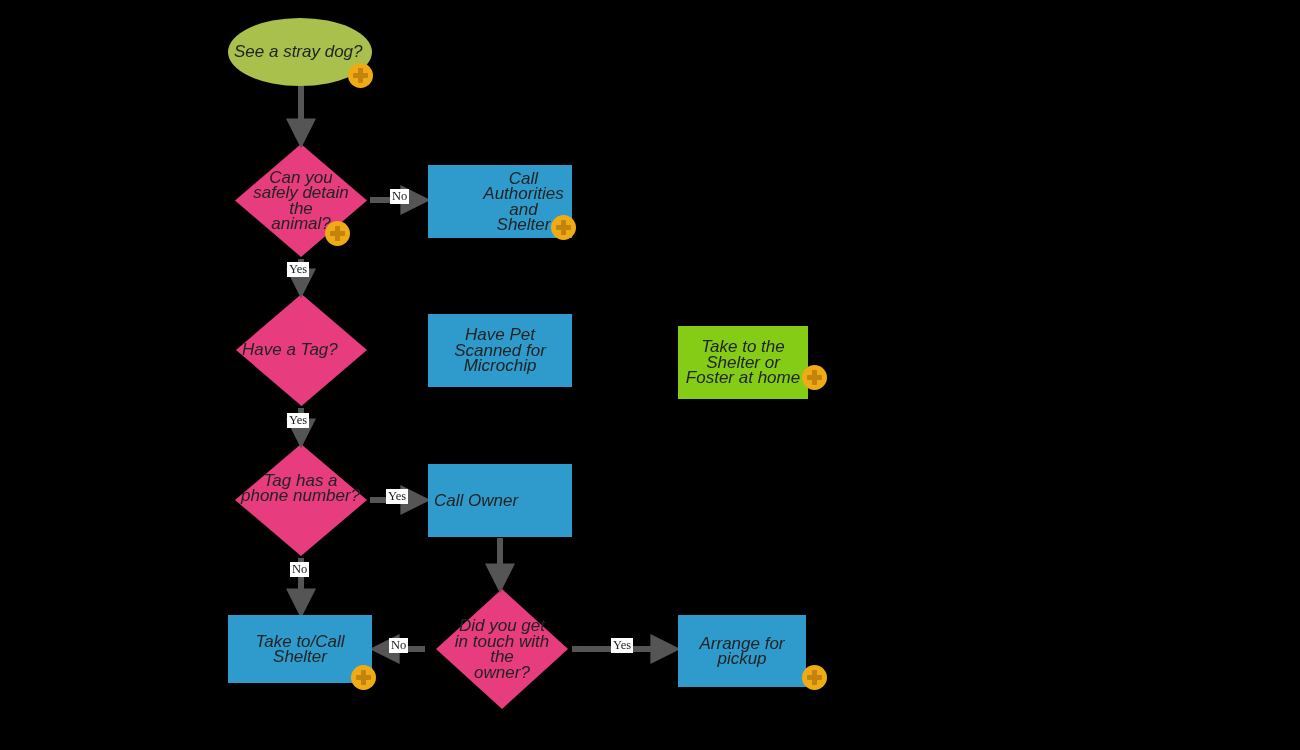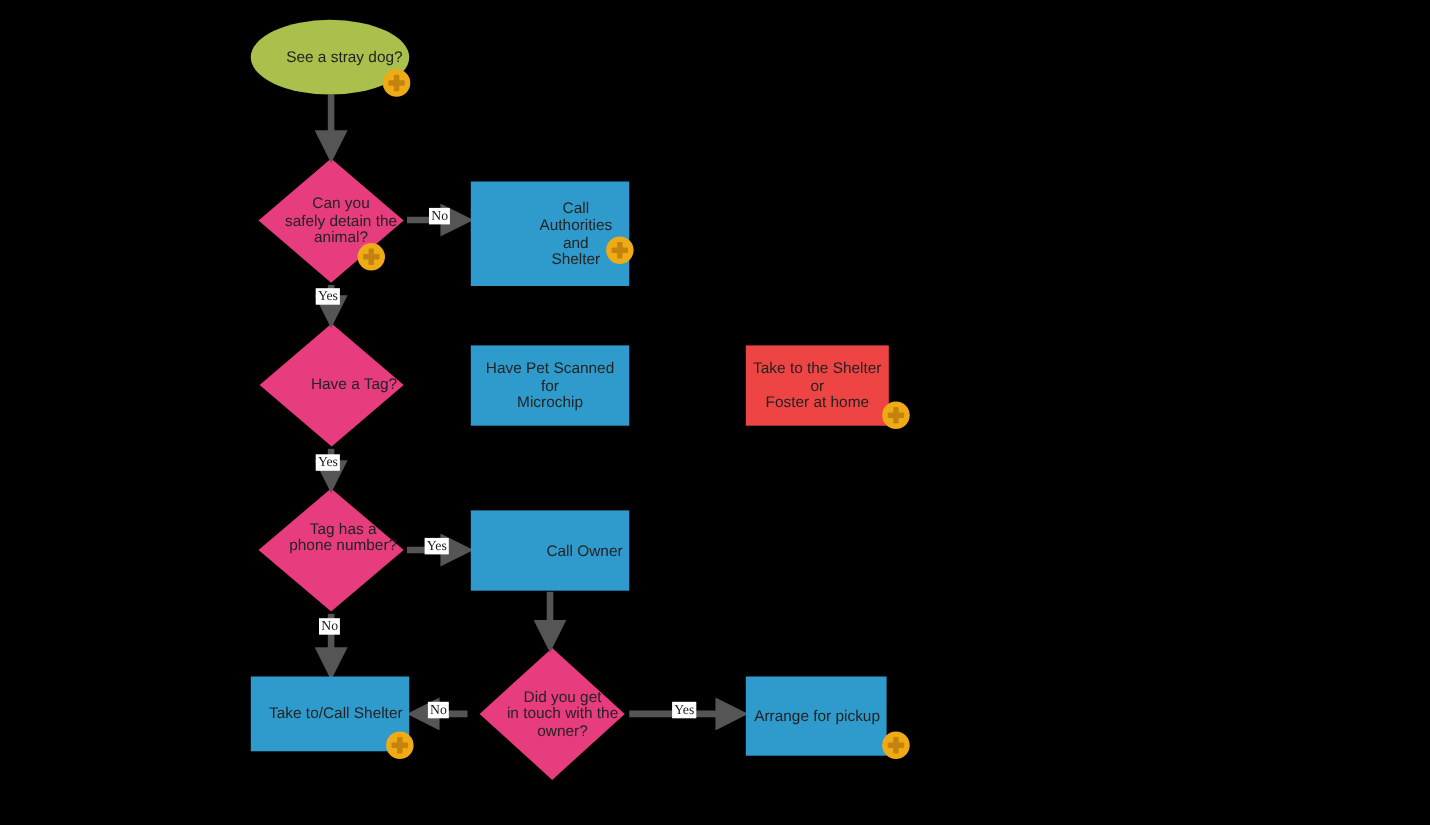--- a/index.html
+++ b/index.html
@@ -19,27 +19,28 @@
   #svg-layer {
     position: absolute;
     left: 0; top: 0;
     width: 1300px;
     height: 750px;
   }
   .node {
     position: absolute;
     display: flex;
     align-items: center;
-    justify-content: flex-end;
+    justify-content: flex-start;
     text-align: center;
     box-sizing: border-box;
     color: #232323;
-    font-size: 14px;
+    font-size: 17px;
     line-height: 15.5px;
     z-index: 3;
+    font-style: italic;
   }
   .node-label {
     display: block;
     white-space: pre-line;
     padding: 0 6px;
   }
   .node.terminal {
     border-radius: 50%;
     background: #a9c04c;
   }
@@ -123,32 +124,32 @@
 
   <div id="nodes-layer">
       <div class="node terminal" style="left: 228px; top: 18px; width: 144px; height: 68px; background: rgb(169, 192, 76);">
         <span class="node-label">See a stray dog?</span>
       </div>
       <div class="node decision-text" style="left: 235px; top: 144px; width: 132px; height: 113px;">
         <span class="node-label">Can you
 safely detain the
 animal?</span>
       </div>
-      <div class="node process" style="left: 428px; top: 165px; width: 144px; height: 95px; background: rgb(46, 155, 204); padding-left: 47px;">
+      <div class="node process" style="left: 428px; top: 165px; width: 144px; height: 73px; background: rgb(46, 155, 204); padding-left: 47px;">
         <span class="node-label">Call Authorities and
 Shelter</span>
       </div>
       <div class="node decision-text" style="left: 236px; top: 294px; width: 131px; height: 112px;">
         <span class="node-label">Have a Tag?</span>
       </div>
       <div class="node process" style="left: 428px; top: 314px; width: 144px; height: 73px; background: rgb(46, 155, 204);">
         <span class="node-label">Have Pet Scanned for
 Microchip</span>
       </div>
-      <div class="node process" style="left: 678px; top: 314px; width: 130px; height: 73px; background: #ef4444;">
+      <div class="node process" style="left: 678px; top: 326px; width: 130px; height: 73px; background: #84cc16;">
         <span class="node-label">Take to the Shelter or
 Foster at home</span>
       </div>
       <div class="node decision-text" style="left: 235px; top: 432px; width: 132px; height: 112px;">
         <span class="node-label">Tag has a
 phone number?</span>
       </div>
       <div class="node process" style="left: 428px; top: 464px; width: 144px; height: 73px; background: rgb(46, 155, 204);">
         <span class="node-label">Call Owner</span>
       </div>

